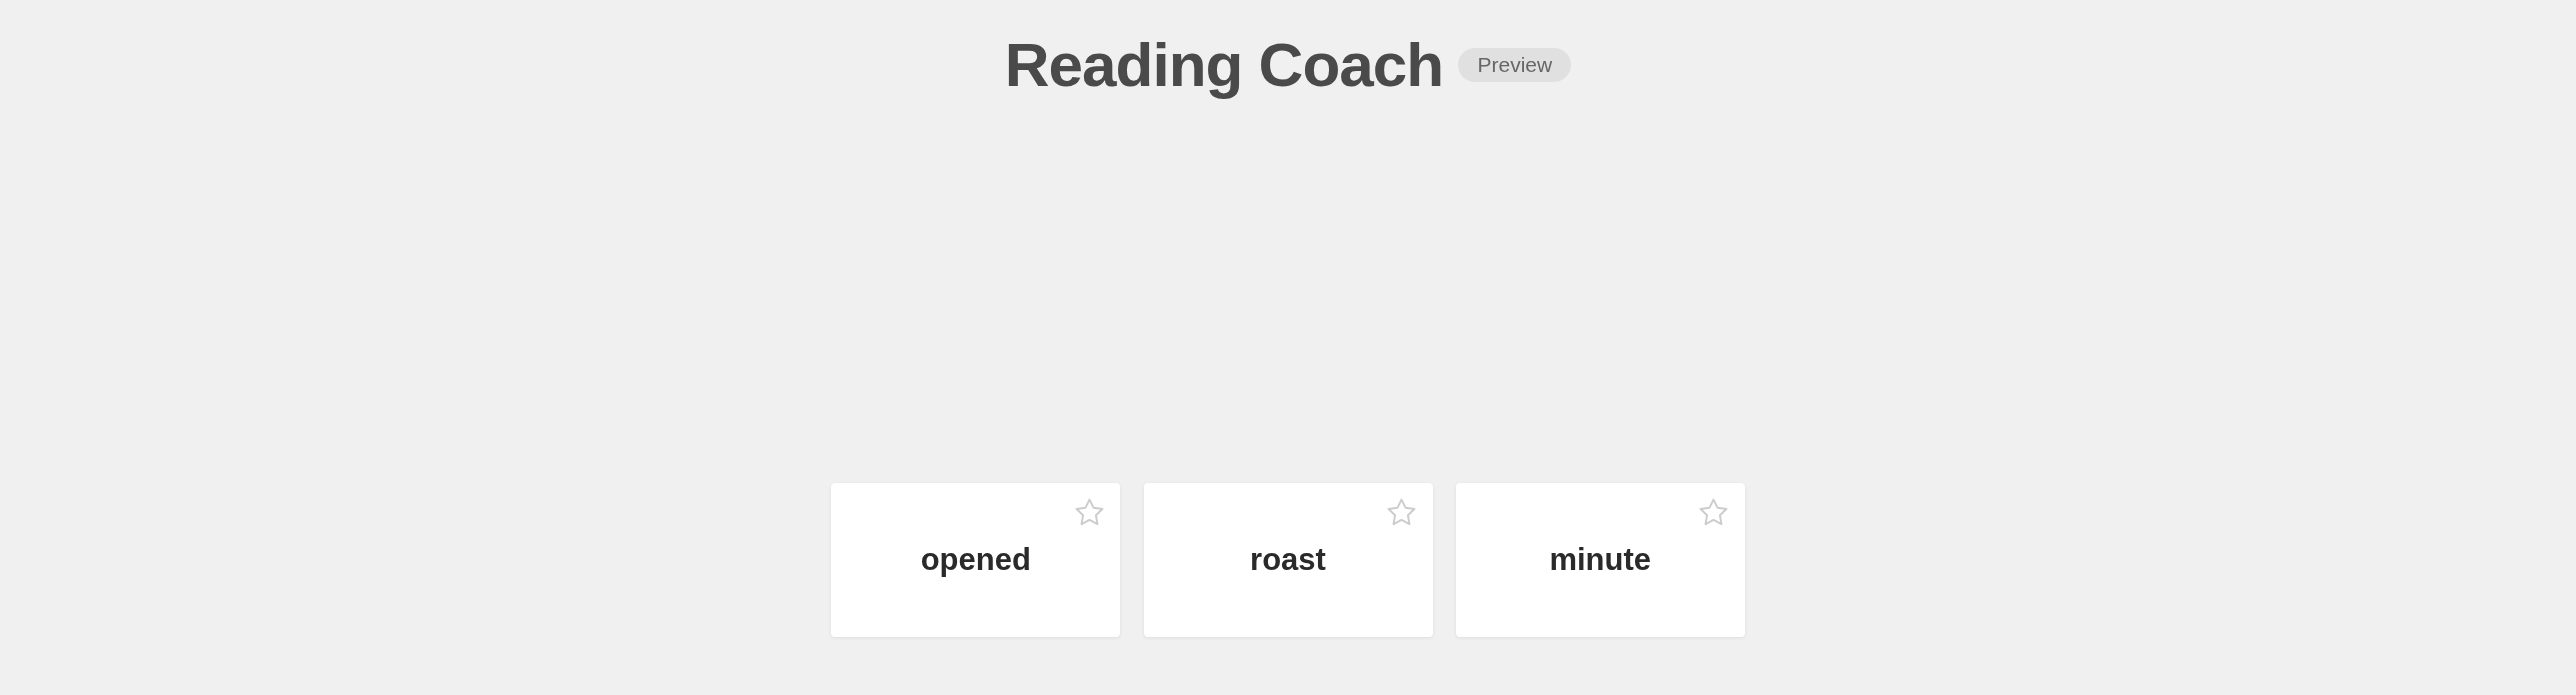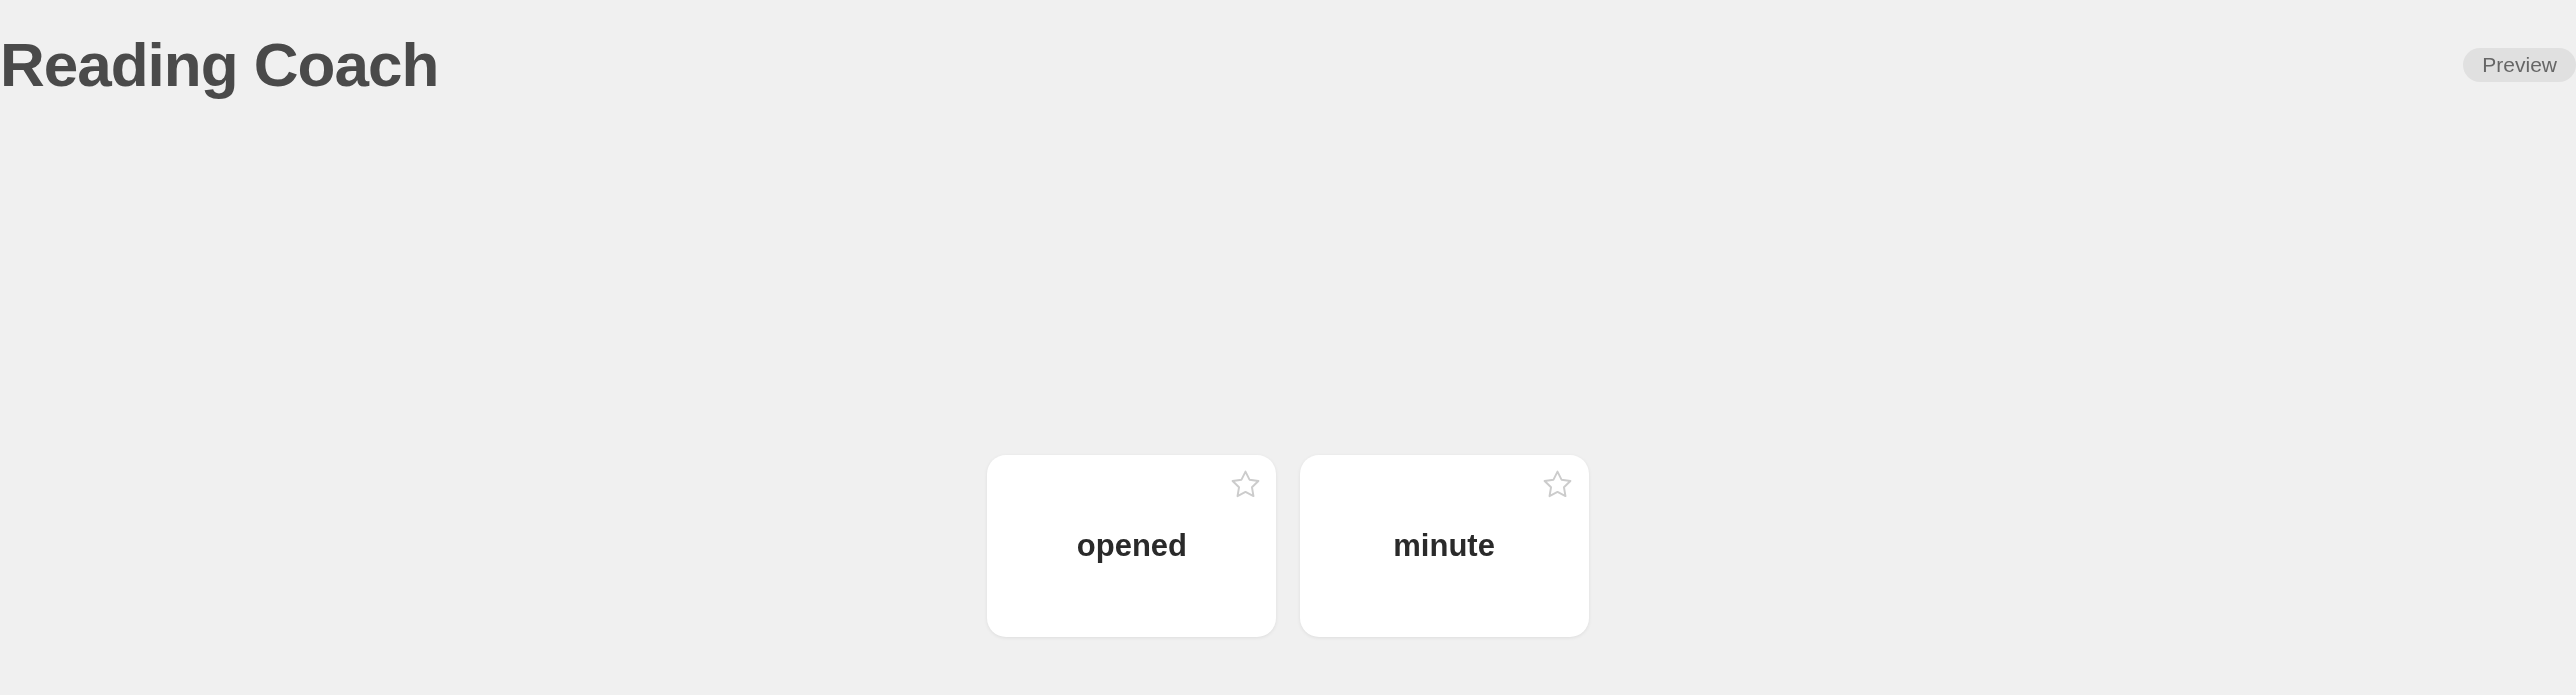--- a/index.html
+++ b/index.html
@@ -13,21 +13,21 @@
       height: 695px;
       background-color: #f0f0f0;
       font-family: -apple-system, BlinkMacSystemFont, 'Segoe UI', sans-serif;
       overflow: hidden;
       position: relative;
     }
 
     .header {
       display: flex;
       align-items: center;
-      justify-content: space-between;
+      justify-content: center;
       padding-top: 29px;
       gap: 15.4px;
     }
 
     .app-title {
       font-size: 62px;
       font-weight: 700;
       color: #4a4a4a;
       letter-spacing: -1px;
     }
@@ -49,23 +49,23 @@
       position: absolute;
       bottom: 58px;
       left: 0;
       right: 0;
       gap: 0;
     }
 
     .word-card {
       position: relative;
       background-color: #ffffff;
-      border-radius: 19px;
+      border-radius: 4px;
       width: 289px;
-      height: 182px;
+      height: 154px;
       display: flex;
       align-items: center;
       justify-content: center;
       margin: 0 11.6px;
       box-shadow: 0 1px 3.9px rgba(0,0,0,0.08);
       cursor: pointer;
     }
 
     .word-card.active {
       background-color: #e8e8e8;
@@ -116,20 +116,28 @@
     <span class="star-icon">
       <svg viewBox="0 0 24 24" fill="none" stroke="#cccccc" stroke-width="1.5" stroke-linecap="round" stroke-linejoin="round">
         <polygon points="12 2 15.09 8.26 22 9.27 17 14.14 18.18 21.02 12 17.77 5.82 21.02 7 14.14 2 9.27 8.91 8.26 12 2"></polygon>
       </svg>
     </span>
     <span class="word-card-label">opened</span>
   </div>
 
 
 
+  <div class="word-card">
+    <span class="star-icon">
+      <svg viewBox="0 0 24 24" fill="none" stroke="#cccccc" stroke-width="1.5" stroke-linecap="round" stroke-linejoin="round">
+        <polygon points="12 2 15.09 8.26 22 9.27 17 14.14 18.18 21.02 12 17.77 5.82 21.02 7 14.14 2 9.27 8.91 8.26 12 2"></polygon>
+      </svg>
+    </span>
+    <span class="word-card-label">roast</span>
+  </div>
 
   <div class="word-card">
     <span class="star-icon">
       <svg viewBox="0 0 24 24" fill="none" stroke="#cccccc" stroke-width="1.5" stroke-linecap="round" stroke-linejoin="round">
         <polygon points="12 2 15.09 8.26 22 9.27 17 14.14 18.18 21.02 12 17.77 5.82 21.02 7 14.14 2 9.27 8.91 8.26 12 2"></polygon>
       </svg>
     </span>
     <span class="word-card-label">minute</span>
   </div>
 </div>

